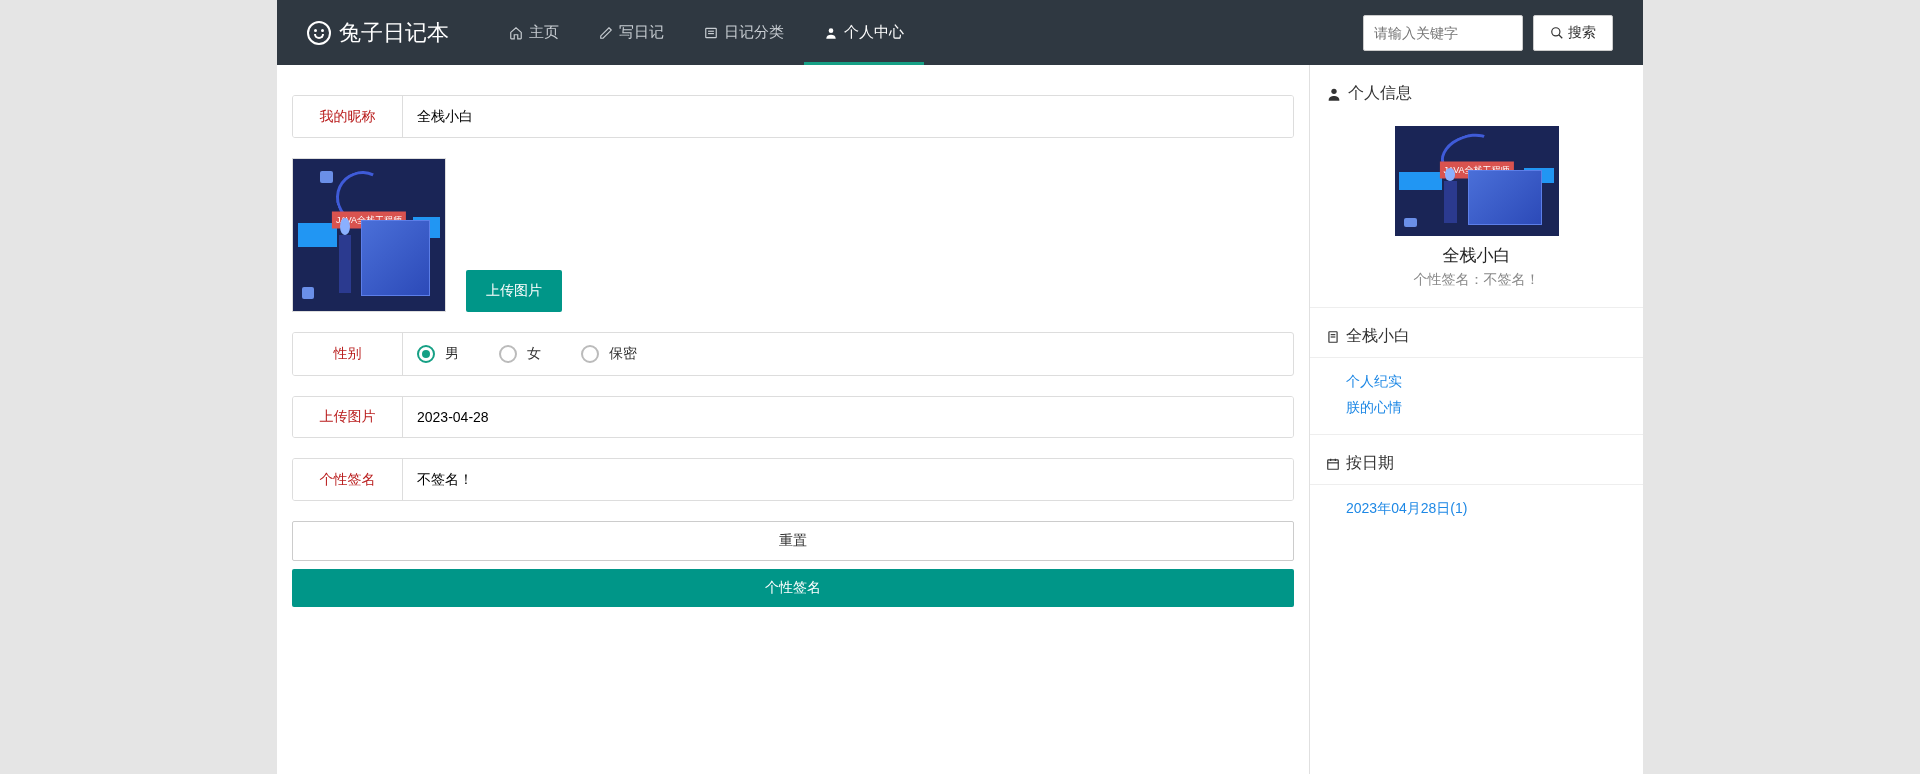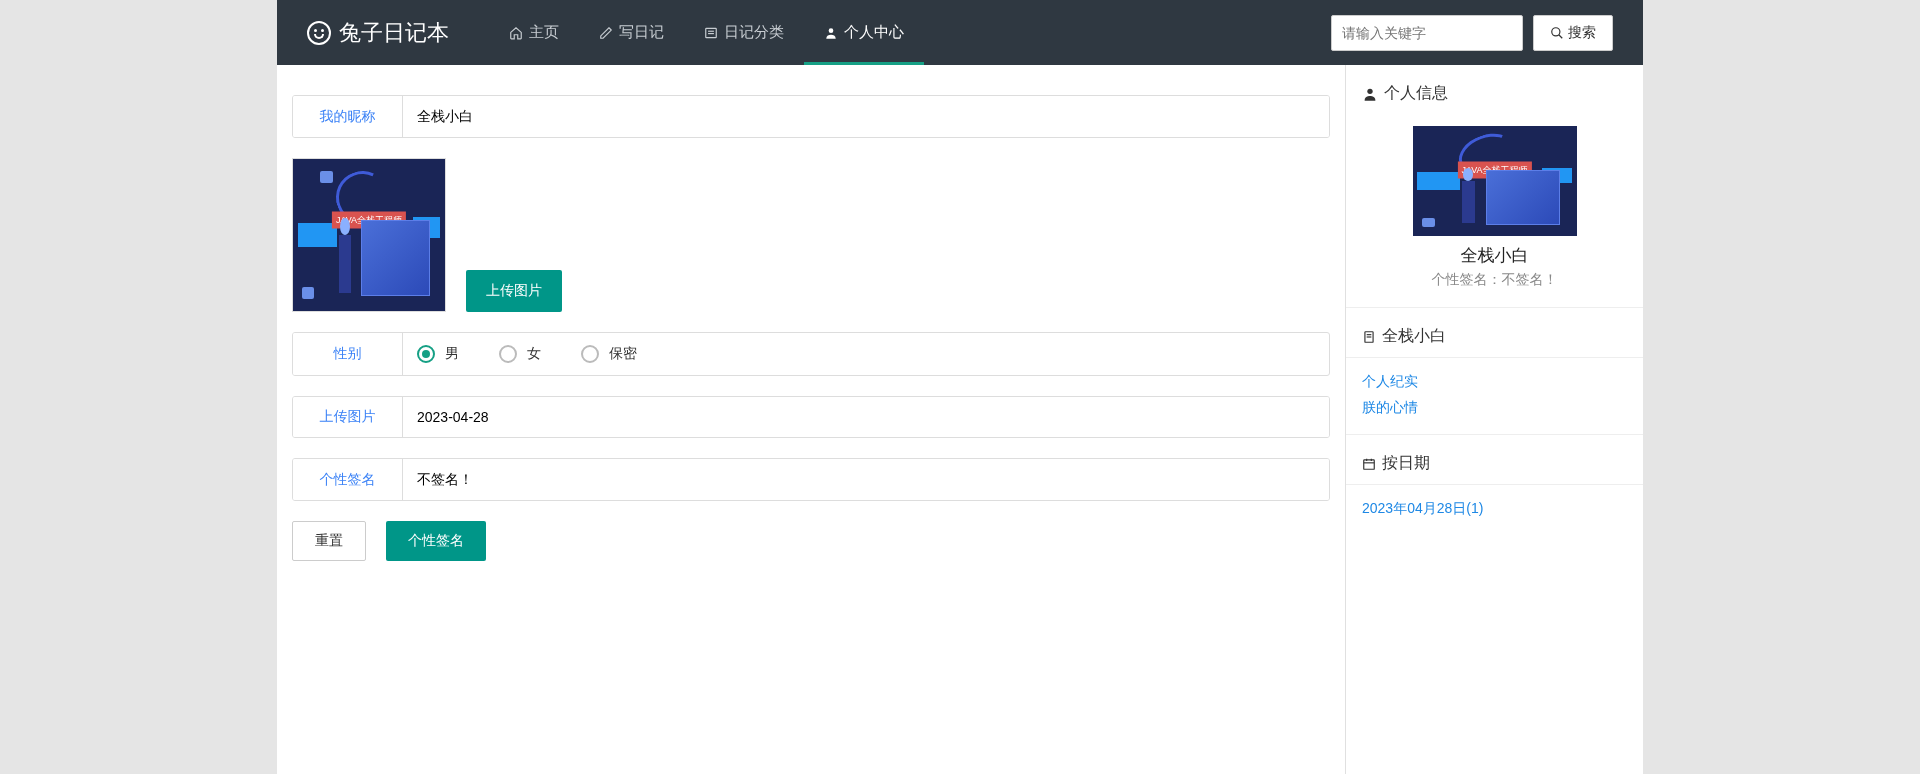--- a/index.html
+++ b/index.html
@@ -16,60 +16,60 @@
     .brand-icon::after { right: 5px; }
     .brand-icon .smile { position: absolute; width: 10px; height: 5px; border: 2px solid #fff; border-top: none; border-radius: 0 0 10px 10px; bottom: 4px; left: 5px; }
 
     .nav-items { display: flex; align-items: center; gap: 0; height: 100%; }
     .nav-item { display: flex; align-items: center; gap: 6px; padding: 0 20px; height: 100%; cursor: pointer; color: #c8cdd2; font-size: 15px; position: relative; justify-content: space-between; }
     .nav-item.active { color: #fff; }
     .nav-item.active::after { content: ''; position: absolute; bottom: 0; left: 0; right: 0; height: 3px; background: #16a085; }
     .nav-icon { width: 14px; height: 14px; display: inline-block; }
 
     .nav-search { margin-left: auto; display: flex; gap: 10px; align-items: center; }
-    .search-input { width: 192px; height: 36px; padding: 6px 10px; border: 1px solid #ccc; border-radius: 2px; font-size: 14px; background: #fff; }
+    .search-input { width: 160px; height: 36px; padding: 6px 10px; border: 1px solid #ccc; border-radius: 2px; font-size: 14px; background: #fff; }
     .search-btn { width: 80px; height: 36px; background: #fff; border: 1px solid #ccc; border-radius: 2px; cursor: pointer; display: flex; align-items: center; justify-content: center; gap: 4px; font-size: 14px; color: #333; }
 
     
     .container { display: flex; padding: 0; }
     .main { flex: 1; padding: 30px 15px 30px 15px; }
-    .sidebar { width: 298px; border-left: 1px solid #e0e0e0; min-height: 709px; padding-bottom: 20px; }
+    .sidebar { width: 334px; border-left: 1px solid #e0e0e0; min-height: 709px; padding-bottom: 20px; }
 
     
     .form-row { display: flex; border: 1px solid #ddd; border-radius: 3px; margin-bottom: 20px; background: #fff; overflow: hidden; }
-    .form-label { width: 110px; display: flex; align-items: center; justify-content: center; border-right: 1px solid #ddd; color: #3b82f6; background: #fff; }
+    .form-label { width: 110px; display: flex; align-items: center; justify-content: center; border-right: 1px solid #ddd; color: #b91c1c; background: #fff; }
     .form-value { flex: 1; padding: 12px 14px; color: #333; background: #fff; }
     .form-value input { width: 100%; border: none; outline: none; font-size: 14px; background: transparent; }
 
     .image-row { display: flex; align-items: flex-end; gap: 20px; margin-bottom: 20px; }
     .profile-img { width: 154px; height: 154px; background: #0e1a4a; border: 1px solid #ddd; position: relative; overflow: hidden; }
     .upload-btn { background: #009688; color: #fff; border: none; padding: 12px 20px; font-size: 14px; cursor: pointer; border-radius: 2px; height: 42px; }
 
     
     .radio-group { display: flex; gap: 40px; align-items: center; padding: 12px 14px; }
     .radio-item { display: flex; align-items: center; gap: 10px; cursor: pointer; }
     .radio-circle { width: 18px; height: 18px; border: 2px solid #bbb; border-radius: 50%; display: flex; align-items: center; justify-content: center; }
     .radio-item.checked .radio-circle { border-color: #16a085; }
     .radio-item.checked .radio-circle::after { content: ''; width: 8px; height: 8px; background: #16a085; border-radius: 50%; }
 
     
-    .form-actions { display: flex; justify-content: flex-start; gap: 20px; margin-top: 10px; }
+    .form-actions { display: flex; justify-content: space-between; gap: 8px; margin-top: 10px; flex-direction: column; }
     .btn { padding: 10px 22px; border-radius: 2px; font-size: 14px; cursor: pointer; }
     .btn-reset { background: #fff; border: 1px solid #ccc; color: #333; }
     .btn-submit { background: #009688; border: none; color: #fff; }
 
     
     .side-section { border-bottom: 1px solid #eee; padding: 18px 16px; }
     .side-title { display: flex; align-items: center; gap: 6px; font-size: 16px; color: #333; margin-bottom: 4px; }
     .side-profile { text-align: center; padding: 18px 16px; border-bottom: 1px solid #eee; }
     .side-profile-img { width: 164px; height: 110px; background: #0e1a4a; margin: 0 auto 8px; }
     .side-name { font-size: 17px; color: #222; }
     .side-sig { color: #888; margin-top: 4px; font-size: 14px; }
     .side-links { padding: 10px 16px 14px; border-bottom: 1px solid #eee; }
-    .side-links a { display: block; color: #1e88e5; text-decoration: none; line-height: 26px; }
+    .side-links a { display: block; color: #1e88e5; text-decoration: none; line-height: 26px; margin-left: 20px; }
 
     
     .mock-img { background: #1a2556; position: relative; }
     .mock-screen { position: absolute; right: 10%; bottom: 10%; width: 45%; height: 50%; background: linear-gradient(135deg,#4a6fd8,#2c4ab8); border: 1px solid #5c7ee8; }
     .mock-banner { position: absolute; left: 50%; top: 40%; transform: translate(-50%,-50%); background: #d9534f; color: #fff; font-size: 9px; padding: 2px 4px; white-space: nowrap; }
     .mock-person { position: absolute; left: 30%; bottom: 12%; width: 8%; height: 38%; background: #2b3a8f; }
     .mock-person::before { content:''; position:absolute; top:-30%; left:10%; width:80%; height:30%; background:#8ab0ff; border-radius:50%; }
     .mock-tag1 { position: absolute; left: 3%; top: 42%; width: 26%; height: 16%; background: #2196f3; }
     .mock-tag2 { position: absolute; right: 3%; top: 38%; width: 18%; height: 14%; background: #2196f3; }
     .mock-arc { position: absolute; left: 28%; top: 8%; width: 35%; height: 35%; border: 3px solid #3f5bd8; border-right-color: transparent; border-bottom-color: transparent; border-radius: 50%; transform: rotate(-20deg); }

